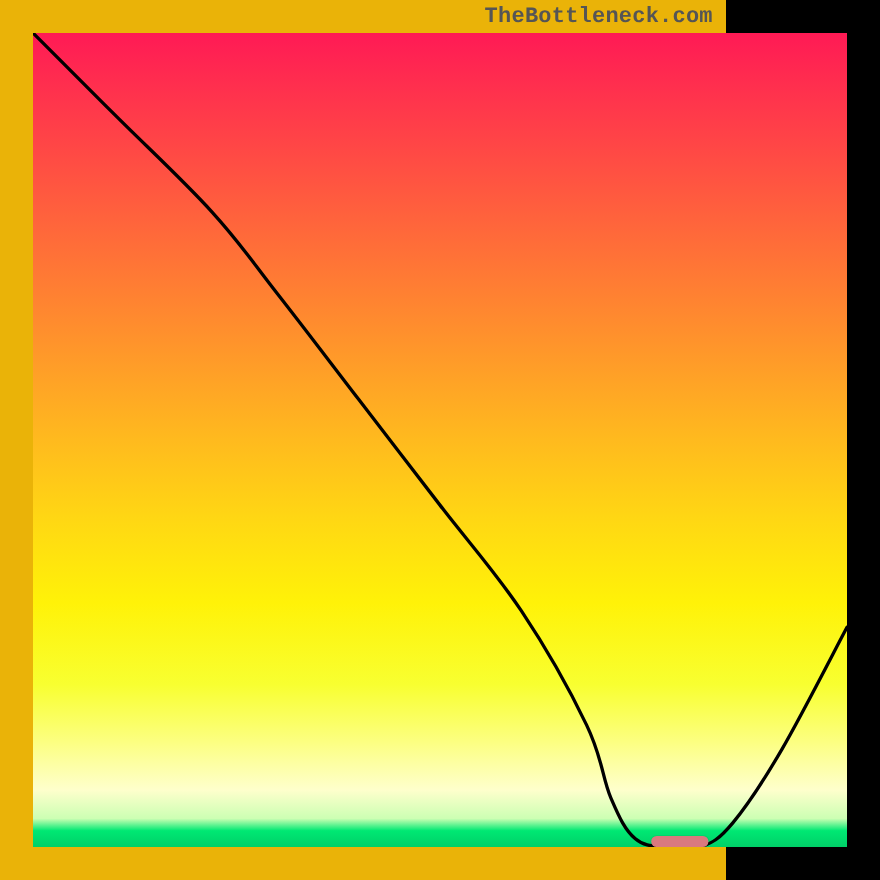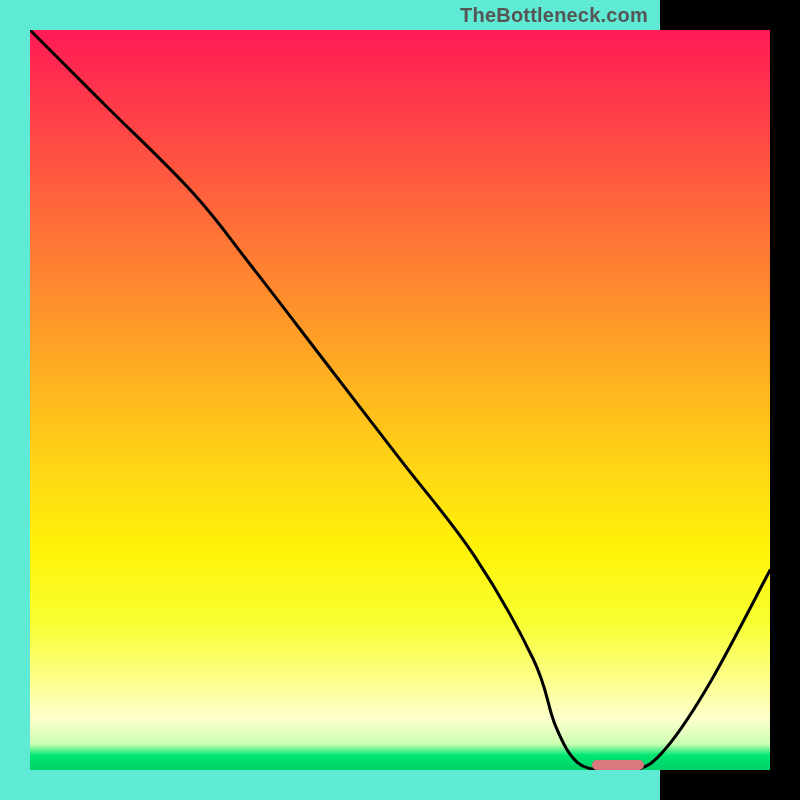--- a/index.html
+++ b/index.html
@@ -8,21 +8,22 @@
     width: 800px;
     height: 800px;
     background: #000;
     font-family: Arial, Helvetica, sans-serif;
     overflow: hidden;
   }
   .frame {
     position: relative;
     width: 660px;
     height: 800px;
-    background: #5eead4;
+    background: #eab308;
+    font-family: Liberation Mono, monospace;
   }
   .watermark {
     position: absolute;
     top: 4px;
     right: 12px;
     color: #555;
     font-size: 20px;
     font-weight: 600;
     letter-spacing: 0.2px;
     user-select: none;

